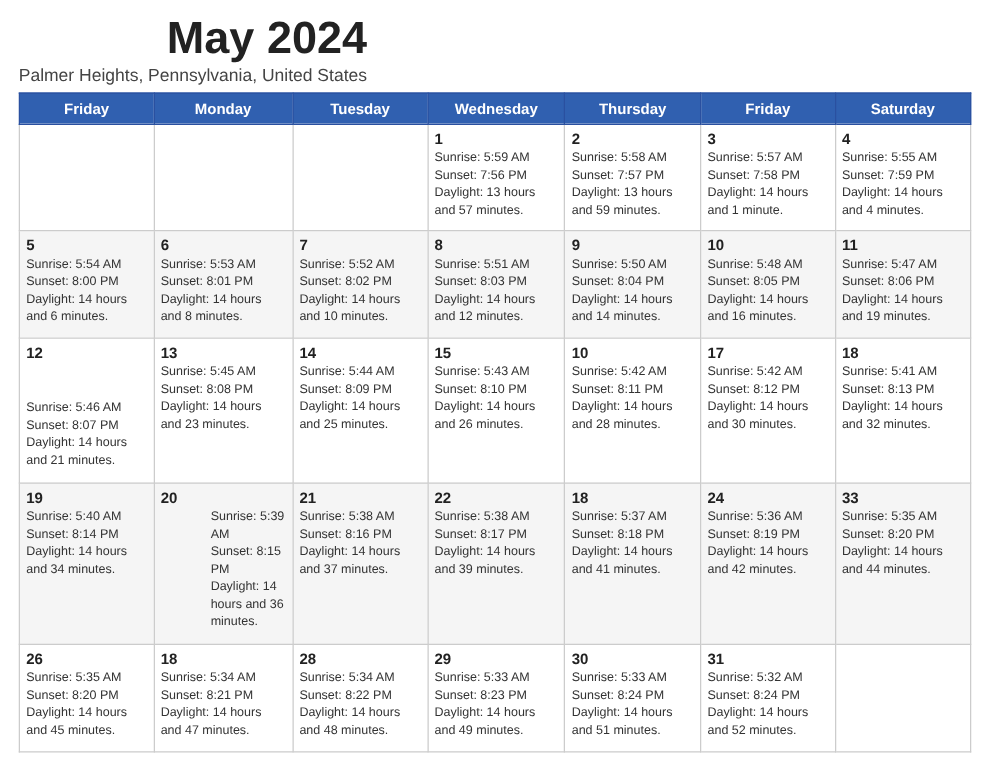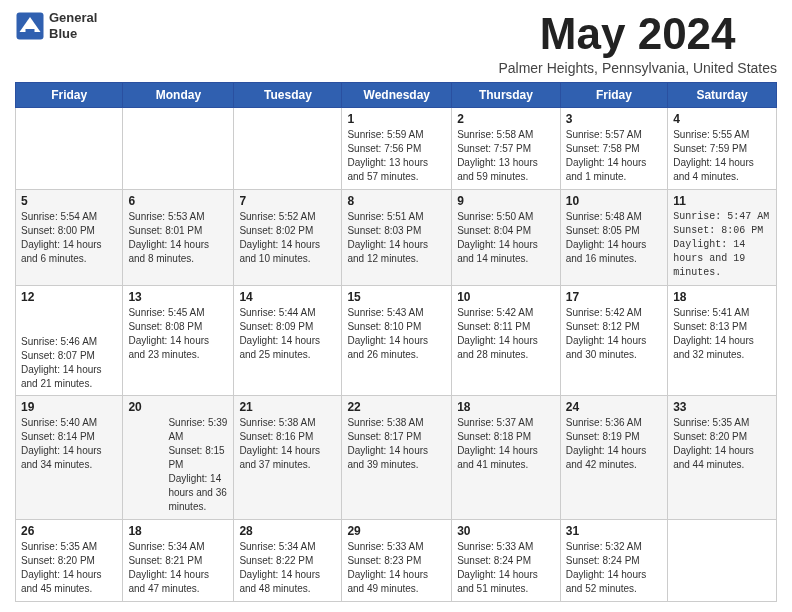--- a/index.html
+++ b/index.html
@@ -38,25 +38,24 @@
       display: block;
     }
     .logo-icon {
       width: 30px;
       height: 30px;
     }
     .title-block {
       text-align: right;
     }
     .main-title {
-      font-size: 44px;
+      font-size: 36px;
       font-weight: bold;
       color: #222;
       line-height: 1.1;
-      text-align: center;
     }
     .subtitle {
       font-size: 14px;
       color: #444;
       margin-top: 2px;
     }
     .calendar-table {
       width: 100%;
       border-collapse: collapse;
       flex: 1;
@@ -95,31 +94,20 @@
     }
     .empty-cell {
       background: #fff !important;
     }
   </style>
 </head>
 <body>
 
 <div class="page">
   <div class="header">
-    <div class="logo">
-      <svg class="logo-icon" viewBox="0 0 40 40">
-        <rect x="2" y="2" width="36" height="36" rx="4" fill="#3060b0"></rect>
-        <polygon points="20,8 34,28 6,28" fill="white"></polygon>
-        <rect x="14" y="24" width="12" height="8" fill="#3060b0"></rect>
-      </svg>
-      <div class="logo-text">
-        <span>General</span>
-        <span>Blue</span>
-      </div>
-    </div>
     <div class="title-block">
       <div class="main-title">May 2024</div>
       <div class="subtitle">Palmer Heights, Pennsylvania, United States</div>
     </div>
   </div>
 
   <table class="calendar-table">
     <thead>
       <tr>
         <th>Friday</th>
@@ -193,21 +181,21 @@
 Daylight: 14 hours and 14 minutes.</div>
           </td>
           <td>
             <div class="day-number">10</div>
             <div class="day-info" style="white-space: pre-line;">Sunrise: 5:48 AM
 Sunset: 8:05 PM
 Daylight: 14 hours and 16 minutes.</div>
           </td>
           <td>
             <div class="day-number">11</div>
-            <div class="day-info" style="white-space: pre-line; font-family: Liberation Mono, monospace;">Sunrise: 5:47 AM
+            <div class="day-info" style="white-space: pre-line;">Sunrise: 5:47 AM
 Sunset: 8:06 PM
 Daylight: 14 hours and 19 minutes.</div>
           </td>
         </tr>
         <tr>
           <td>
             <div class="day-number">12</div>
             <div class="day-info" style="white-space: pre-line; margin-top: 31px;">Sunrise: 5:46 AM
 Sunset: 8:07 PM
 Daylight: 14 hours and 21 minutes.</div>

